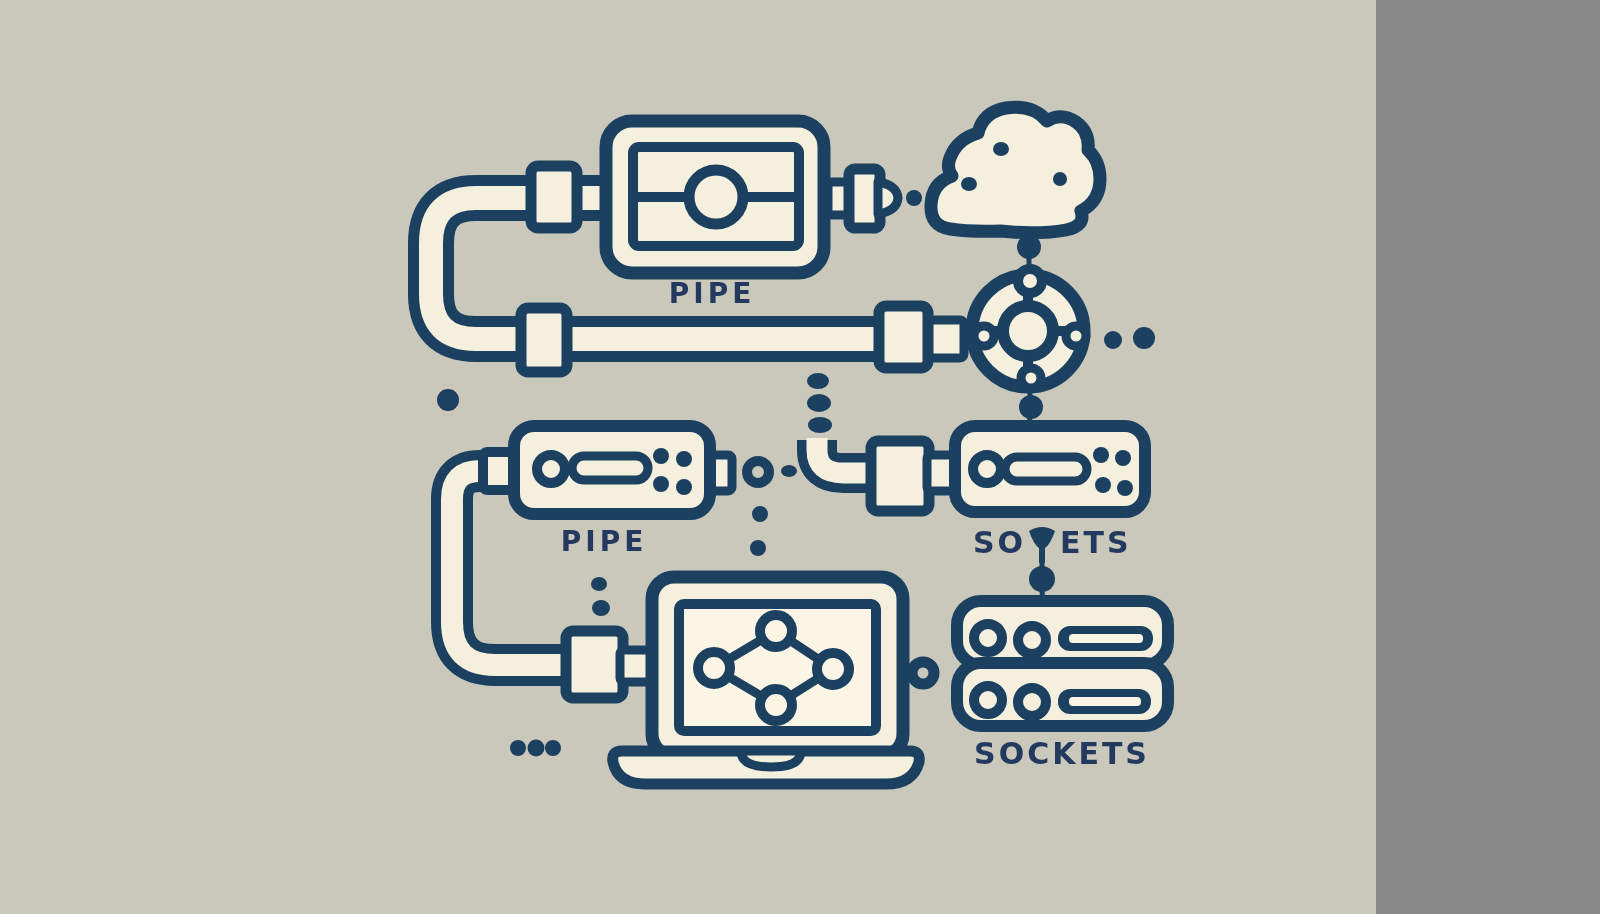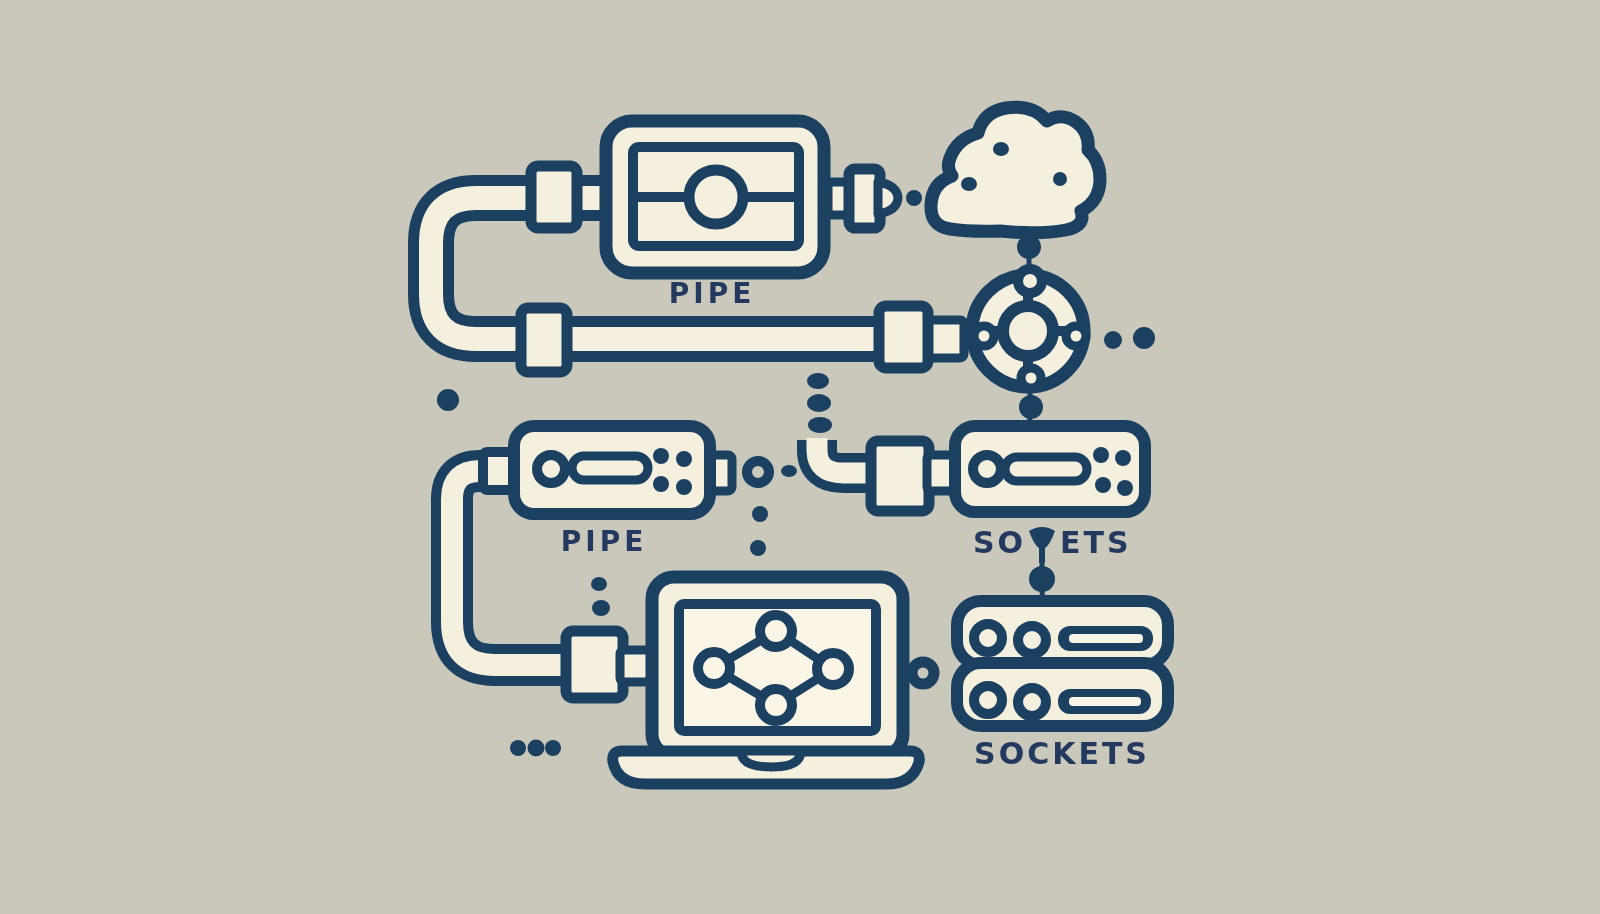--- a/index.html
+++ b/index.html
@@ -1,19 +1,19 @@
 <!DOCTYPE html>
 <html style="--background: #c9c8bb; --ink: #1c4060; --cream: #f5efde; --screen-fill: #fbf5e6; --label: #24395f;"><head>
 <meta charset="utf-8">
 <style>
   html,body{margin:0;padding:0;}
   body{background:#888;font-family:"DejaVu Sans", sans-serif;}
   .canvas{
     position:relative;
-    width:1600px;height:914px;
+    width:1376px;height:914px;
     background:var(--background,#c9c8bb);
     overflow:hidden;
   }
   svg{position:absolute;inset:0;display:block;}
   .pipe-outline{stroke:var(--ink);fill:none;stroke-linejoin:round;}
   .pipe-core{stroke:var(--cream);fill:none;stroke-linejoin:round;}
   .shape{fill:var(--cream);stroke:var(--ink);stroke-linejoin:round;}
   .shape-bright{fill:var(--screen-fill);stroke:var(--ink);stroke-linejoin:round;}
   .ink-line{stroke:var(--ink);fill:none;}
   .ink-fill{fill:var(--ink);stroke:none;}

